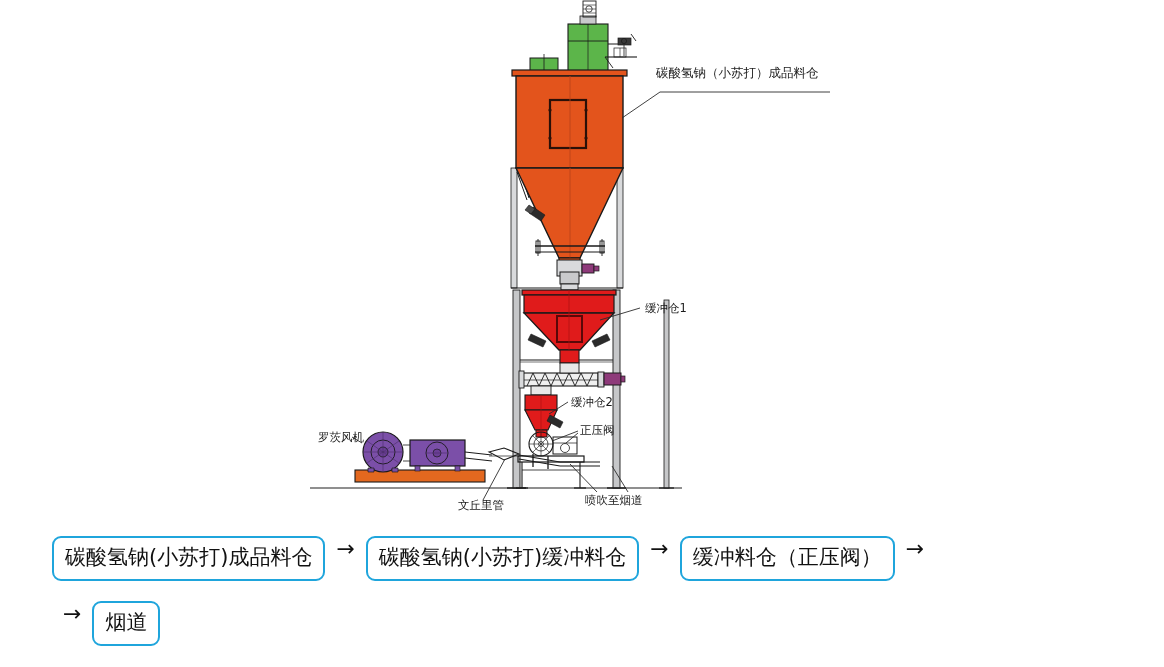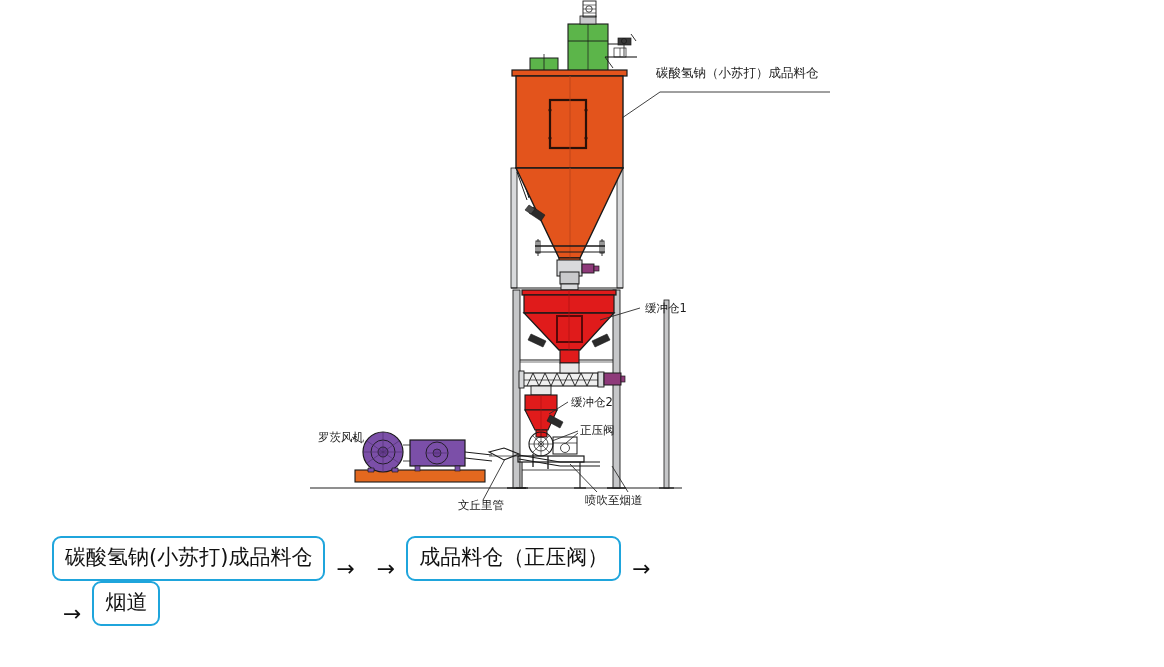--- a/index.html
+++ b/index.html
@@ -51,23 +51,23 @@
     position: absolute;
     left: 0;
     top: 530px;
     width: 1164px;
     height: 137px;
     box-sizing: border-box;
     padding: 6px 0 0 52px;
   }
   .flow-row {
     display: flex;
-    align-items: flex-end;
+    align-items: flex-start;
     flex-wrap: nowrap;
-    margin-bottom: 0;
+    margin-bottom: 20px;
   }
   .flow-box {
     border: 2px solid #1fa5dc;
     border-radius: 9px;
     background: #ffffff;
     color: #111111;
     font-size: 21px;
     line-height: 1;
     padding: 9px 11px 11px 11px;
     white-space: nowrap;
@@ -328,22 +328,23 @@
     <text class="callout-text-sm" x="458" y="509">文丘里管</text>
     <text class="callout-text-sm" x="585" y="504">喷吹至烟道</text>
 
   </svg>
 
   <div id="flow">
 
     <div class="flow-row">
       <div class="flow-box">碳酸氢钠(小苏打)成品料仓</div>
       <div class="flow-arrow">→</div>
+      <div class="flow-box">碳酸氢钠(小苏打)缓冲料仓</div>
       <div class="flow-arrow">→</div>
-      <div class="flow-box">成品料仓（正压阀）</div>
+      <div class="flow-box">缓冲料仓（正压阀）</div>
       <div class="flow-arrow">→</div>
     </div>
 
     <div class="flow-row">
       <div class="flow-arrow">→</div>
       <div class="flow-box">烟道</div>
     </div>
 
   </div>
 

